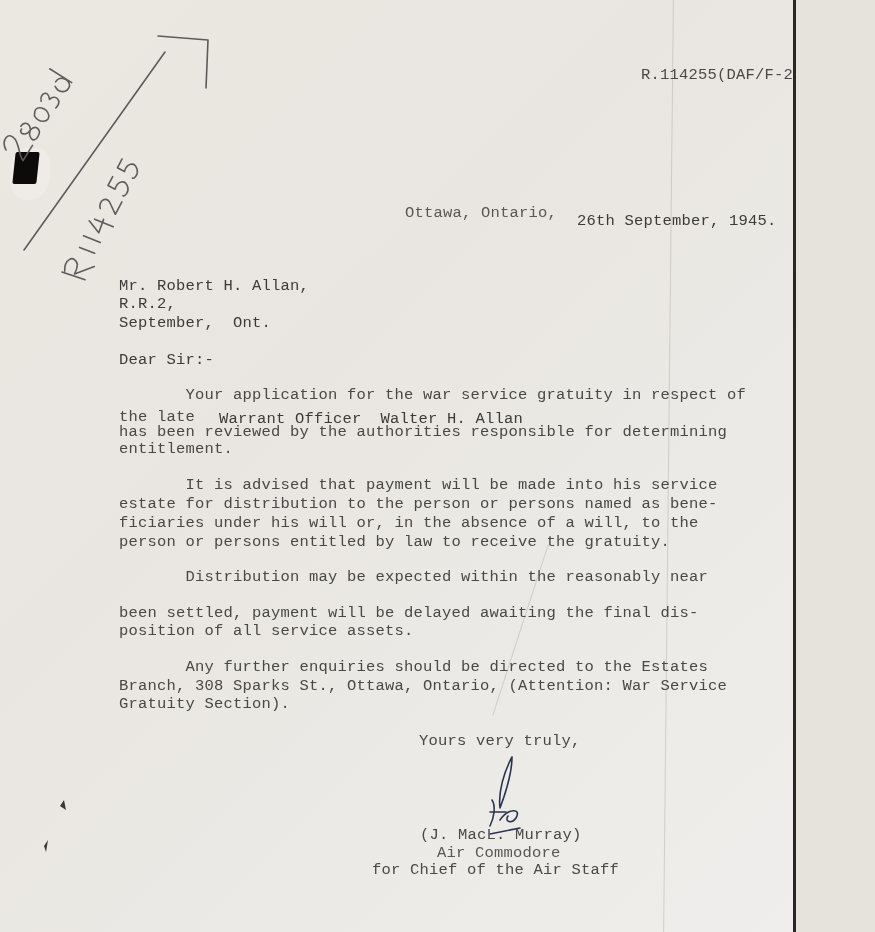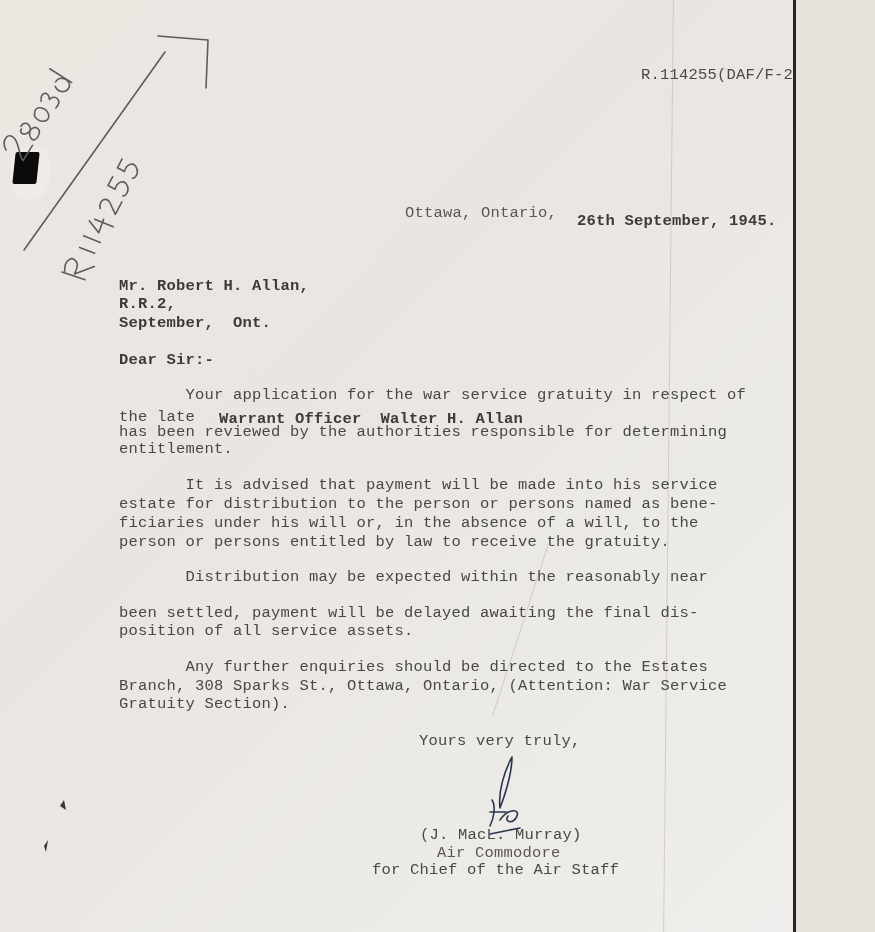--- a/index.html
+++ b/index.html
@@ -35,21 +35,21 @@
       background: rgba(160,150,140,0.35);
     }
     .t {
       position: absolute;
       white-space: pre;
       font-size: 15.5px;
       letter-spacing: 0.2px;
       line-height: 18px;
     }
     .bold {
-      font-weight: bold;
+      font-weight: normal;
       color: #3d3b38;
     }
     .light {
       color: #5a5754;
     }
     .handwriting {
       position: absolute;
       left: 0;
       top: 0;
     }

